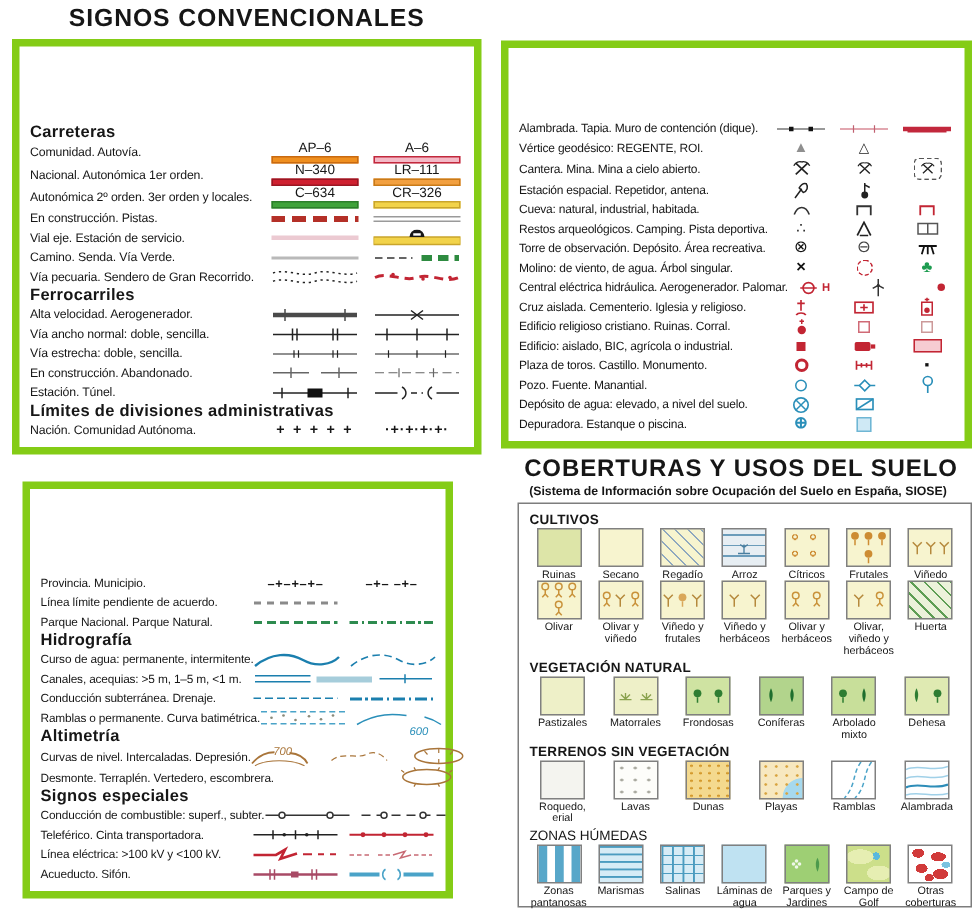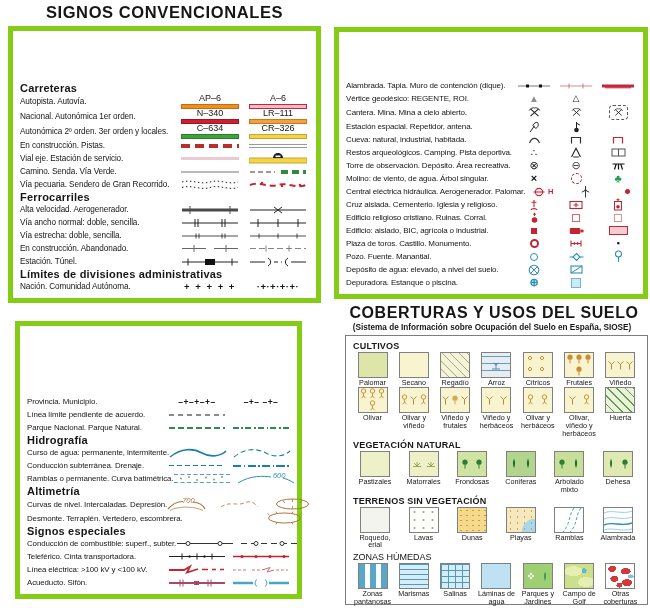--- a/index.html
+++ b/index.html
@@ -69,21 +69,21 @@
 </style>
 </head>
 <body>
 
 <div id="root">
   <div id="title" class="bigtitle">SIGNOS  CONVENCIONALES</div>
 
   <section class="panel" id="pA">
     <div class="h">Carreteras</div>
     <div class="row">
-      <span class="lbl">Autopista. Autovía.</span>
+      <span class="lbl">Comunidad. Autovía.</span>
       <span class="syms">
         <span class="c2">
             <span class="rtag">AP–6</span>
             <span class="rbar" style="background:#ef8f1f;border:1px solid #c96a10"></span>
           </span>
         <span class="c2">
             <span class="rtag">A–6</span>
             <span class="rbar" style="background:#f3b9c6;border:1px solid #c2283c"></span>
           </span>
       </span>
@@ -611,20 +611,37 @@
         <span class="lbl">Curso de agua: permanente, intermitente.</span>
         <span class="syms">
       <span class="cc">
             <svg width="58" height="13">
               <path d="M1 11 C12 2 24 2 33 7 C42 12 52 10 57 5" stroke="#1b7fae" stroke-width="1.6" fill="none"></path>
             </svg>
           </span>
       <span class="cc">
             <svg width="58" height="13">
               <path d="M1 11 C12 2 24 2 33 7 C42 12 52 10 57 5" stroke="#1b7fae" stroke-width="1.1" stroke-dasharray="5 3" fill="none"></path>
+            </svg>
+          </span>
+    </span>
+      </div>
+    <div class="row">
+        <span class="lbl">Canales, acequias: &gt;5 m, 1–5 m, &lt;1 m.</span>
+        <span class="syms" style="gap:2px">
+      <span class="ck">
+            <span class="ls" style="width:37px;height:5px;border-top:1.3px solid #1b7fae;border-bottom:1.3px solid #1b7fae;box-sizing:border-box"></span>
+          </span>
+      <span class="ck">
+            <span class="ls" style="width:37px;height:4px;background:#a6cddb"></span>
+          </span>
+      <span class="ck">
+            <svg width="37" height="9">
+              <line x1="1" y1="4.5" x2="36" y2="4.5" stroke="#1b7fae"></line>
+              <line x1="18" y1="1.5" x2="18" y2="7.5" stroke="#1b7fae"></line>
             </svg>
           </span>
     </span>
       </div>
     <div class="row">
         <span class="lbl">Conducción subterránea. Drenaje.</span>
         <span class="syms">
       <span class="cc">
             <span class="ls" style="width:56px;height:1.6px;background:repeating-linear-gradient(90deg,#1b7fae 0 5px,transparent 5px 8px)"></span>
           </span>
@@ -645,21 +662,21 @@
               <circle cx="24" cy="8" r=".9" fill="#8a8a7a"></circle>
               <circle cx="33" cy="5.5" r=".9" fill="#8a8a7a"></circle>
               <circle cx="41" cy="7.5" r=".9" fill="#8a8a7a"></circle>
               <circle cx="49" cy="5" r=".9" fill="#8a8a7a"></circle>
             </svg>
           </span>
       <span class="cc">
             <svg width="58" height="13">
               <path d="M1 11 C14 3 26 4 34 5 M46 6 C50 7 54 9 57 11" stroke="#2a8fb9" fill="none"></path>
             </svg>
-            <span class="ital" style="color:#2a8fb9;position:absolute;top:0;right:10px">600</span>
+            <span class="ital" style="color:#2a8fb9;position:absolute;top:12px;right:10px">600</span>
           </span>
     </span>
       </div>
 
     <div class="h">Altimetría</div>
     <div class="row">
         <span class="lbl">Curvas de nivel. Intercaladas. Depresión.</span>
         <span class="syms" style="gap:14px">
       <span class="ck">
             <svg width="39" height="14">
@@ -781,21 +798,21 @@
   </section>
 
   <div id="lcT" class="bigtitle">COBERTURAS  Y  USOS  DEL  SUELO</div>
   <div id="lcS">(Sistema  de  Información  sobre  Ocupación  del  Suelo  en  España,  SIOSE)</div>
 
   <section id="pD">
     <div class="sec">CULTIVOS</div>
     <div class="srow">
       <div class="sw">
           <div class="box b-prados"></div>
-          <div class="cap">Palomar</div>
+          <div class="cap">Ruinas</div>
         </div>
       <div class="sw">
           <div class="box b-cream"></div>
           <div class="cap">Secano</div>
         </div>
       <div class="sw">
           <div class="box b-regadio"></div>
           <div class="cap">Regadío</div>
         </div>
       <div class="sw">

